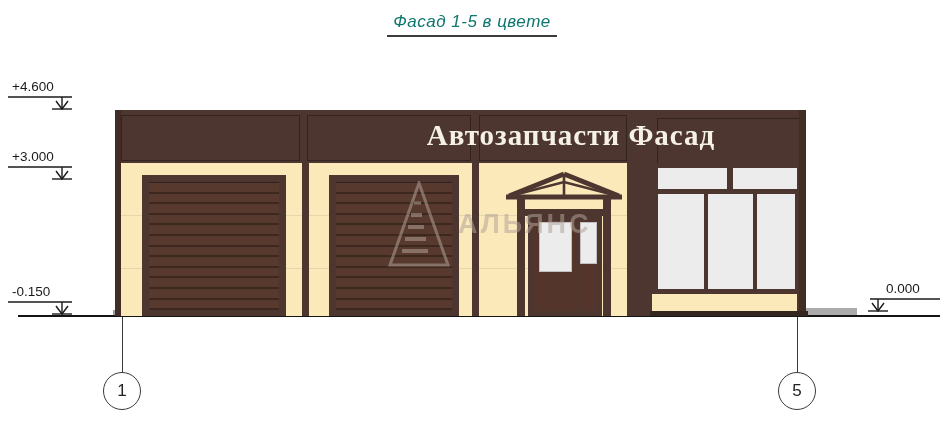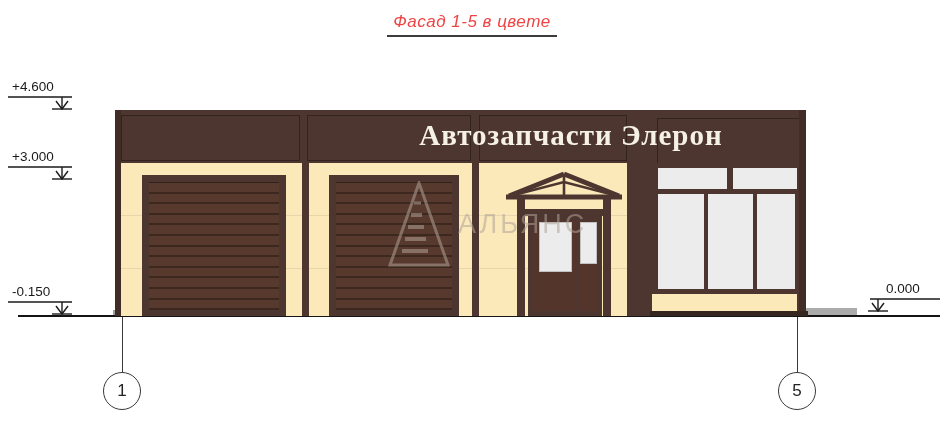--- a/index.html
+++ b/index.html
@@ -5,21 +5,21 @@
   html,body{margin:0;padding:0;background:#ffffff;}
   #canvas{
     position:relative;width:944px;height:425px;background:#ffffff;overflow:hidden;
     font-family:"Liberation Sans",sans-serif;color:#1a1a1a;
   }
   .abs{position:absolute;}
 
   
   #title-wrap{left:0;top:12px;width:944px;text-align:center;}
   #title-wrap span{
-    display:inline-block;font-style:italic;font-size:17px;color:#ef4444;
+    display:inline-block;font-style:italic;font-size:17px;color:#0f766e;
     border-bottom:2px solid #3c3c3c;padding:0 6px 3px 6px;letter-spacing:.5px;
   }
 
   
   .brown{background:#4d3630;}
   .brown-dk{background:#412d26;}
   .cream{background:#fbe9ba;}
   .panel{border:1px solid rgba(0,0,0,.35);}
   #sign-text{
     left:371px;top:113px;width:400px;height:44px;line-height:44px;text-align:center;
@@ -53,21 +53,21 @@
 
   
   #pediment line,#pediment polyline{stroke:#4d3630;fill:none;}
 
   
   #watermark{
     left:388px;top:176px;width:210px;height:95px;display:flex;align-items:center;
     color:rgba(176,163,152,.55);z-index:5;pointer-events:none;
   }
   #watermark .wm-text{margin-left:8px;}
-  #watermark .wm-name{font-weight:normal;font-size:27px;letter-spacing:3px;line-height:28px;}
+  #watermark .wm-name{font-weight:bold;font-size:27px;letter-spacing:3px;line-height:28px;}
   #watermark .wm-sub{font-size:10.5px;letter-spacing:1.5px;margin-top:4px;}
   #watermark svg{display:block;}
 </style>
 </head>
 <body>
 
 <div id="canvas">
 
   <div id="title-wrap" class="abs">
     <span>Фасад 1-5 в цвете</span>
@@ -80,21 +80,21 @@
   <div class="abs pave-light" style="left:505px;top:308px;width:352px;height:8px;"></div>
   <div id="ground-line" class="abs" style="left:18px;top:315px;width:922px;height:2px;"></div>
 
   <div class="abs brown" style="left:115px;top:110px;width:691px;height:53px;"></div>
 
   <div class="abs panel" style="left:121px;top:115px;width:177px;height:44px;"></div>
   <div class="abs panel" style="left:307px;top:115px;width:162px;height:44px;"></div>
   <div class="abs panel" style="left:479px;top:115px;width:146px;height:44px;"></div>
   <div class="abs panel" style="left:657px;top:118px;width:141px;height:44px;"></div>
 
-  <div id="sign-text" class="abs">Автозапчасти Элерон</div>
+  <div id="sign-text" class="abs">Автозапчасти Фасад</div>
 
   <div class="abs cream" style="left:115px;top:163px;width:691px;height:153px;"></div>
 
   <div class="abs hairline" style="left:121px;top:215px;width:506px;height:1px;"></div>
   <div class="abs hairline" style="left:121px;top:268px;width:506px;height:1px;"></div>
 
   <div class="abs brown-dk" style="left:115px;top:110px;width:6px;height:206px;"></div>
   <div class="abs brown-dk" style="left:799px;top:110px;width:7px;height:206px;"></div>
   <div class="abs brown" style="left:302px;top:163px;width:7px;height:153px;"></div>
   <div class="abs brown" style="left:472px;top:163px;width:7px;height:153px;"></div>

